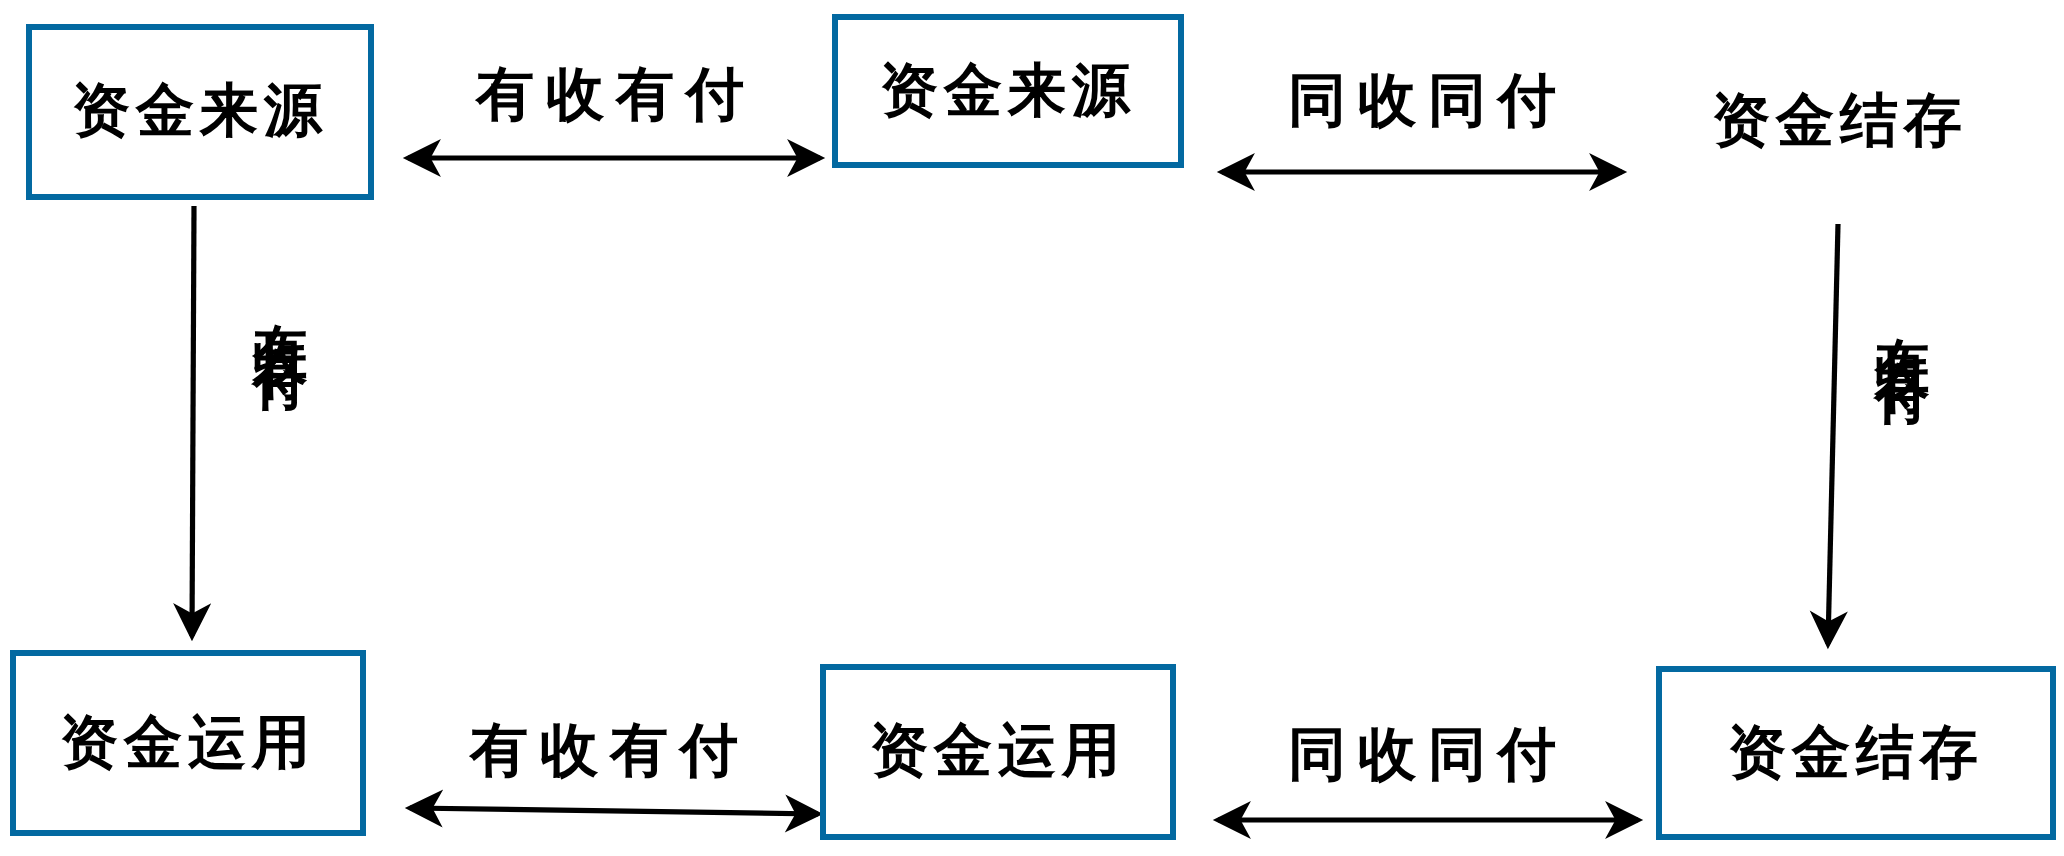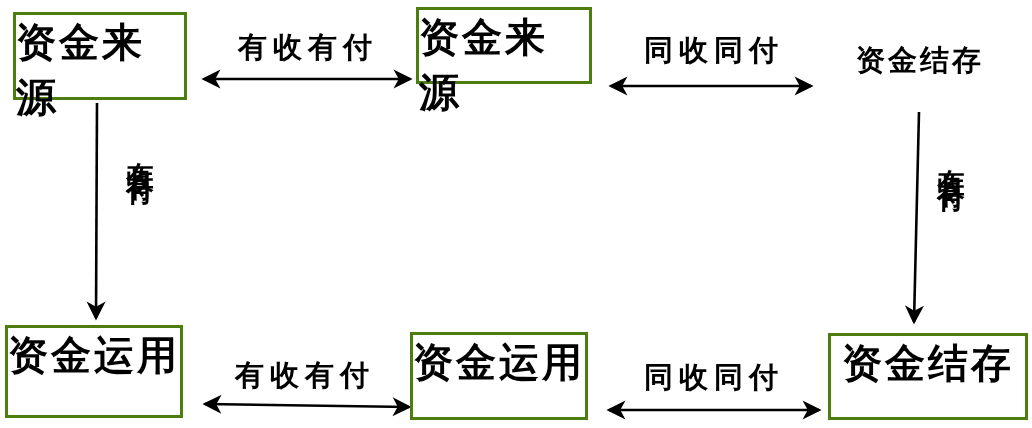--- a/index.html
+++ b/index.html
@@ -13,25 +13,25 @@
     height: 428px;
     background: #ffffff;
     color: #000000;
     font-family: "Liberation Serif", "DejaVu Serif", serif;
     font-weight: 700;
     overflow: hidden;
   }
   .node-box {
     position: absolute;
     box-sizing: border-box;
-    border: 3px solid #4d7c0f;
+    border: 3px solid #0369a1;
     display: flex;
-    align-items: flex-start;
+    align-items: center;
     justify-content: center;
-    font-size: 40px;
+    font-size: 29px;
     letter-spacing: 3px;
     background: #ffffff;
   }
   .node-plain {
     position: absolute;
     display: flex;
     align-items: center;
     justify-content: center;
     font-size: 29px;
     letter-spacing: 3px;

